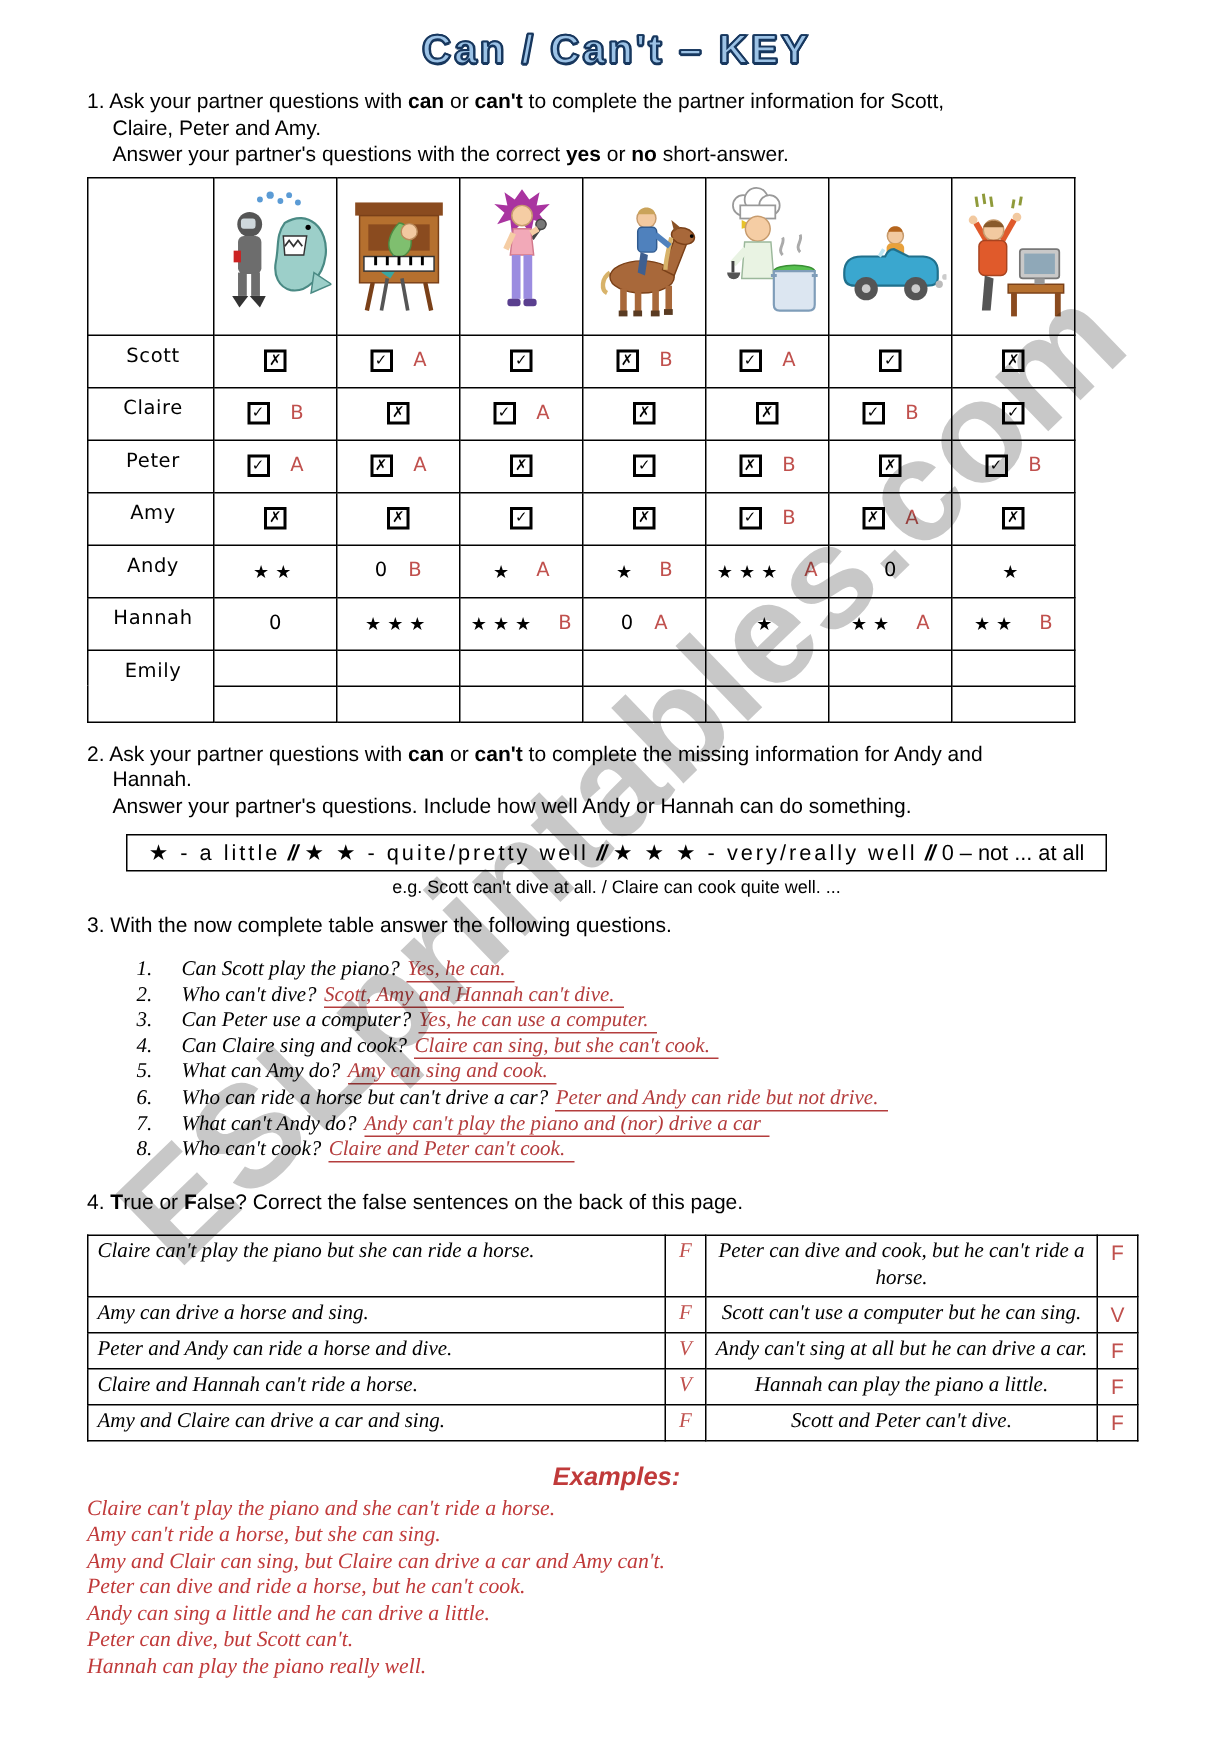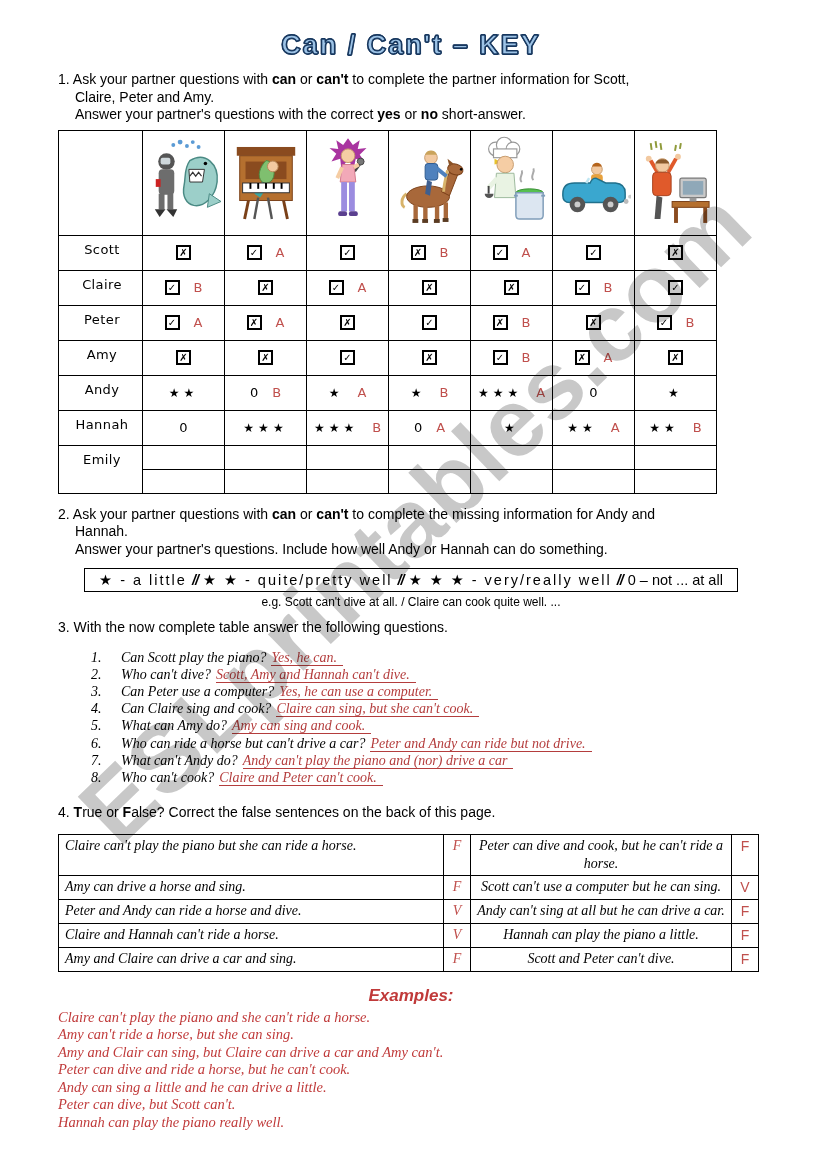--- a/index.html
+++ b/index.html
@@ -1,17 +1,17 @@
 <!DOCTYPE html>
 <html style="--accent-red: #C0504D; --answer-red: #B43D3D; --example-red: #C03A3A; --title-fill: #9DC3E6; --title-stroke: #17375E; --watermark-gray: #8C8C8C;"><head>
 <meta charset="utf-8">
 <style>
   html,body{margin:0;padding:0;}
   body{width:821px;height:1169px;background:#fff;font-family:"Liberation Sans",sans-serif;color:#000;position:relative;overflow:hidden;}
-  .content{position:absolute;left:58px;top:24px;width:706px;z-index:1;}
+  .content{position:absolute;left:58px;top:12px;width:706px;z-index:1;}
 
   
   .title{text-align:center;font-size:27px;font-weight:bold;letter-spacing:2px;
          color:var(--title-fill);
          -webkit-text-stroke:1.3px var(--title-stroke);
          text-shadow:1px 0 var(--title-stroke),-1px 0 var(--title-stroke),0 1px var(--title-stroke),0 -1px var(--title-stroke);
          margin:6px 0 10px 0;}
 
   
   .para{font-size:14px;line-height:17.5px;margin:0 0 6px 0;}

